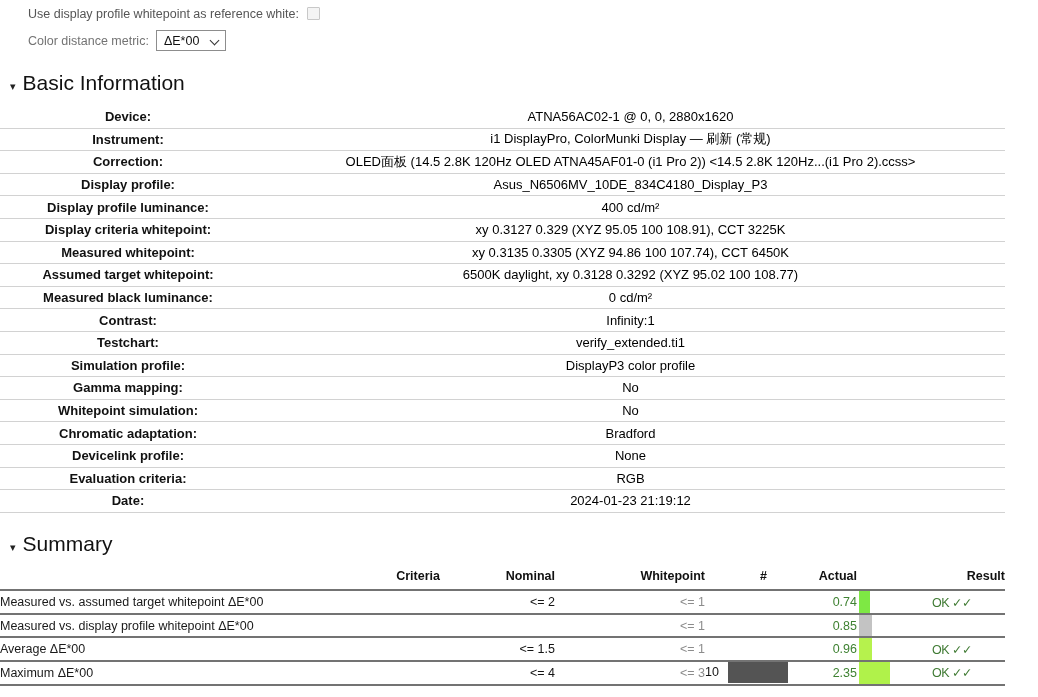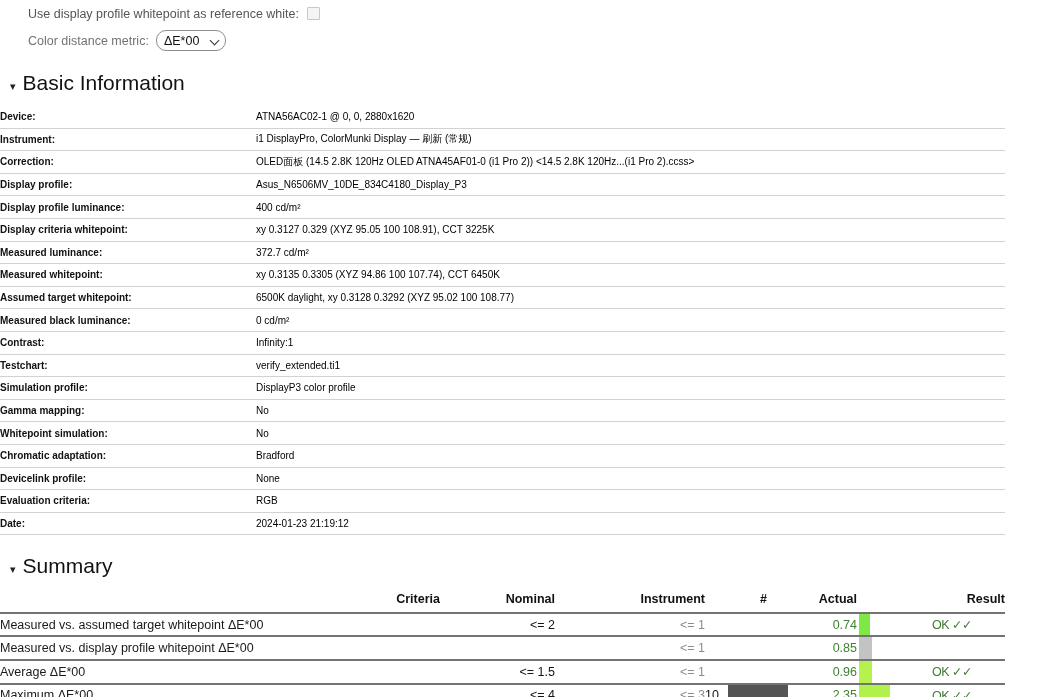--- a/index.html
+++ b/index.html
@@ -42,21 +42,21 @@
   .select-box {
     margin-left: 7px;
     display: inline-flex;
     align-items: center;
     justify-content: space-between;
     height: 21px;
     min-width: 70px;
     padding: 0 5px 0 7px;
     border: 1px solid #8d8d8d;
     background: #ffffff;
-    border-radius: 10px;
+    border-radius: 0;
     box-sizing: border-box;
     font-size: 12.5px;
     color: #111111;
   }
   .chev {
     margin-left: 9px;
     width: 9px;
     height: 9px;
     position: relative;
   }
@@ -90,24 +90,25 @@
   table.info {
     border-collapse: collapse;
     width: 1005px;
     margin-left: 0;
     table-layout: fixed;
   }
   table.info td {
     border-bottom: 1px solid #d2d2d2;
     height: 21.6px;
     padding: 0;
-    font-size: 10px;
+    font-size: 13px;
     vertical-align: middle;
     white-space: nowrap;
     overflow: hidden;
+    text-align: center;
   }
   td.k {
     width: 256px;
     font-weight: bold;
     color: #111111;
     padding-left: 12px;
     box-sizing: border-box;
   }
   td.v {
     color: #000000;
@@ -208,24 +209,20 @@
         </tr>
         <tr>
           <td class="k">Display profile luminance:</td>
           <td class="v">400 cd/m²</td>
         </tr>
         <tr>
           <td class="k">Display criteria whitepoint:</td>
           <td class="v">xy 0.3127 0.329 (XYZ 95.05 100 108.91), CCT 3225K</td>
         </tr>
         <tr>
-          <td class="k">Measured luminance:</td>
-          <td class="v">372.7 cd/m²</td>
-        </tr>
-        <tr>
           <td class="k">Measured whitepoint:</td>
           <td class="v">xy 0.3135 0.3305 (XYZ 94.86 100 107.74), CCT 6450K</td>
         </tr>
         <tr>
           <td class="k">Assumed target whitepoint:</td>
           <td class="v">6500K daylight, xy 0.3128 0.3292 (XYZ 95.02 100 108.77)</td>
         </tr>
         <tr>
           <td class="k">Measured black luminance:</td>
           <td class="v">0 cd/m²</td>
@@ -272,21 +269,21 @@
   <div class="section-head" style="margin-top:19px;margin-bottom:10px;">
     <span class="tri">▾</span>
     <span>Summary</span>
   </div>
 
   <table class="summary">
     <thead>
       <tr>
         <th class="c-criteria">Criteria</th>
         <th class="c-nominal">Nominal</th>
-        <th class="c-recommended">Instrument</th>
+        <th class="c-recommended">Whitepoint</th>
         <th class="c-num">#</th>
         <th class="c-actual">Actual</th>
         <th class="c-bar"></th>
         <th class="c-result">Result</th>
       </tr>
     </thead>
     <tbody id="summary-body">
         <tr>
           <td class="c-criteria">Measured vs. assumed target whitepoint ΔE*00</td>
           <td class="c-nominal">&lt;= 2</td>

